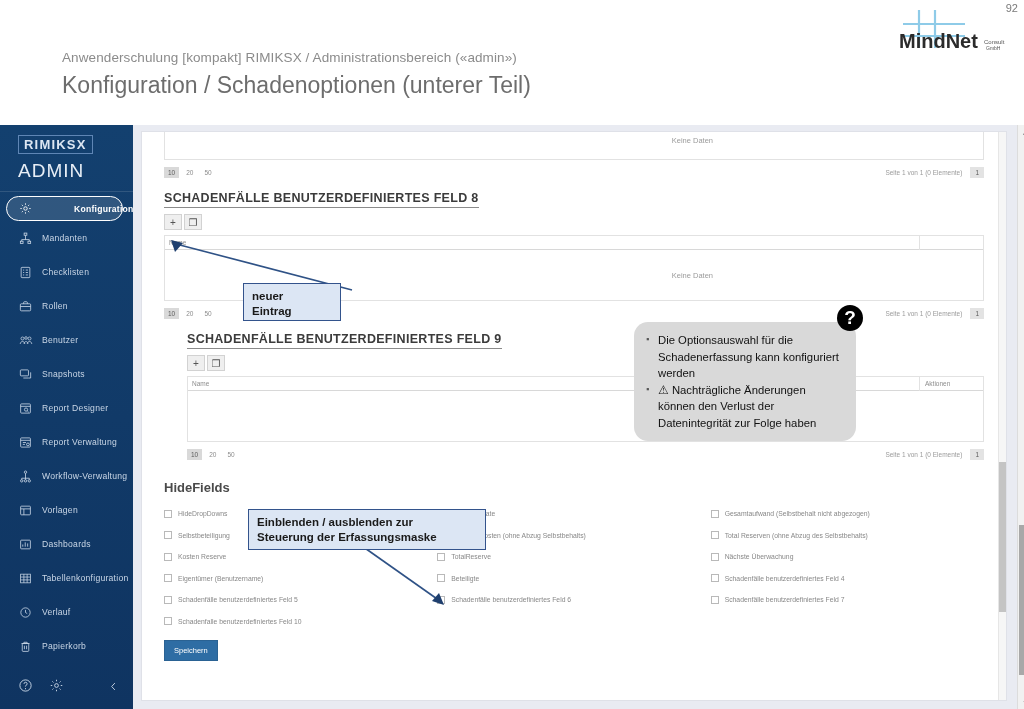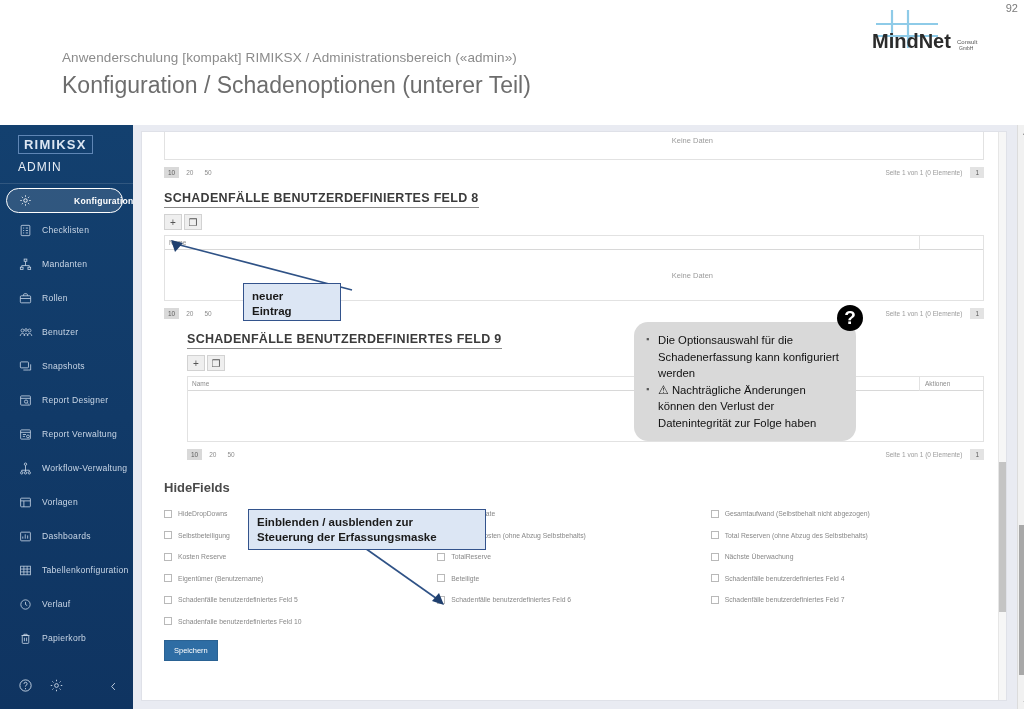--- a/index.html
+++ b/index.html
@@ -16,21 +16,21 @@
     background: #ffffff;
     overflow: hidden;
   }
 
   
   .slide-number {
     position: absolute; right: 6px; top: 2px;
     font-size: 11px; color: #7a7a7a;
   }
   .logo {
-    position: absolute; right: 40px; top: 6px;
+    position: absolute; right: 13px; top: 6px;
     width: 120px; height: 48px;
   }
   .logo svg { display:block; }
   .breadcrumb {
     position: absolute; left: 62px; top: 50px;
     font-size: 13.5px; color: #8b8b8b;
     letter-spacing: 0.1px;
     white-space: nowrap;
   }
   .page-title {
@@ -64,21 +64,21 @@
     display:inline-block;
     border: 1.5px solid #5f86b5;
     padding: 1px 5px 1px 5px;
     font-size: 13px; font-weight: bold;
     letter-spacing: 1.2px;
     color: #dce6f2;
     position: relative;
   }
   .sb-admin {
     padding: 6px 16px 0 18px;
-    font-size: 12px; letter-spacing: 1px;
+    font-size: 19px; letter-spacing: 1px;
     color: #e7eef6; font-weight: 400;
   }
   .sb-divider {
     margin: 9px 0 4px 0; height:1px; background: rgba(255,255,255,0.13);
   }
   .sb-item {
     display: flex; align-items: center;
     height: 34px;
     padding-left: 18px;
     font-size: 8.6px;
@@ -330,37 +330,37 @@
               <circle cx="12" cy="12" r="3.2"></circle>
               <path d="M12 2.5v2.6M12 18.9v2.6M2.5 12h2.6M18.9 12h2.6M5.2 5.2l1.9 1.9M16.9 16.9l1.9 1.9M18.8 5.2l-1.9 1.9M7.1 16.9l-1.9 1.9"></path>
             </svg>
         </span>
         <span>Konfiguration</span>
       </div>
 
       <div class="sb-item">
         <span class="ico">
           <svg width="13" height="13" viewBox="0 0 24 24" fill="none" stroke="#c9d6e6" stroke-width="1.5">
-              <rect x="4" y="2.5" width="16" height="19" rx="1.5"></rect>
-              <path d="M7.5 7.5h2M7.5 12h2M7.5 16.5h2M12.5 7.5h4M12.5 12h4M12.5 16.5h4"></path>
-            </svg>
-        </span>
-        <span>Checklisten</span>
-      </div>
-
-      <div class="sb-item">
-        <span class="ico">
-          <svg width="13" height="13" viewBox="0 0 24 24" fill="none" stroke="#c9d6e6" stroke-width="1.5">
               <rect x="9.5" y="2" width="5" height="4"></rect>
               <rect x="2.5" y="17" width="5" height="4"></rect>
               <rect x="16.5" y="17" width="5" height="4"></rect>
               <path d="M12 6v5M5 17v-3h14v3M12 11v3"></path>
             </svg>
         </span>
         <span>Mandanten</span>
+      </div>
+
+      <div class="sb-item">
+        <span class="ico">
+          <svg width="13" height="13" viewBox="0 0 24 24" fill="none" stroke="#c9d6e6" stroke-width="1.5">
+              <rect x="4" y="2.5" width="16" height="19" rx="1.5"></rect>
+              <path d="M7.5 7.5h2M7.5 12h2M7.5 16.5h2M12.5 7.5h4M12.5 12h4M12.5 16.5h4"></path>
+            </svg>
+        </span>
+        <span>Checklisten</span>
       </div>
 
       <div class="sb-item">
         <span class="ico">
           <svg width="13" height="13" viewBox="0 0 24 24" fill="none" stroke="#c9d6e6" stroke-width="1.5">
               <rect x="2.5" y="7" width="19" height="13" rx="1.8"></rect>
               <path d="M8.5 7V5a1.8 1.8 0 0 1 1.8-1.8h3.4A1.8 1.8 0 0 1 15.5 5v2"></path>
               <path d="M2.5 12h19"></path>
             </svg>
         </span>

